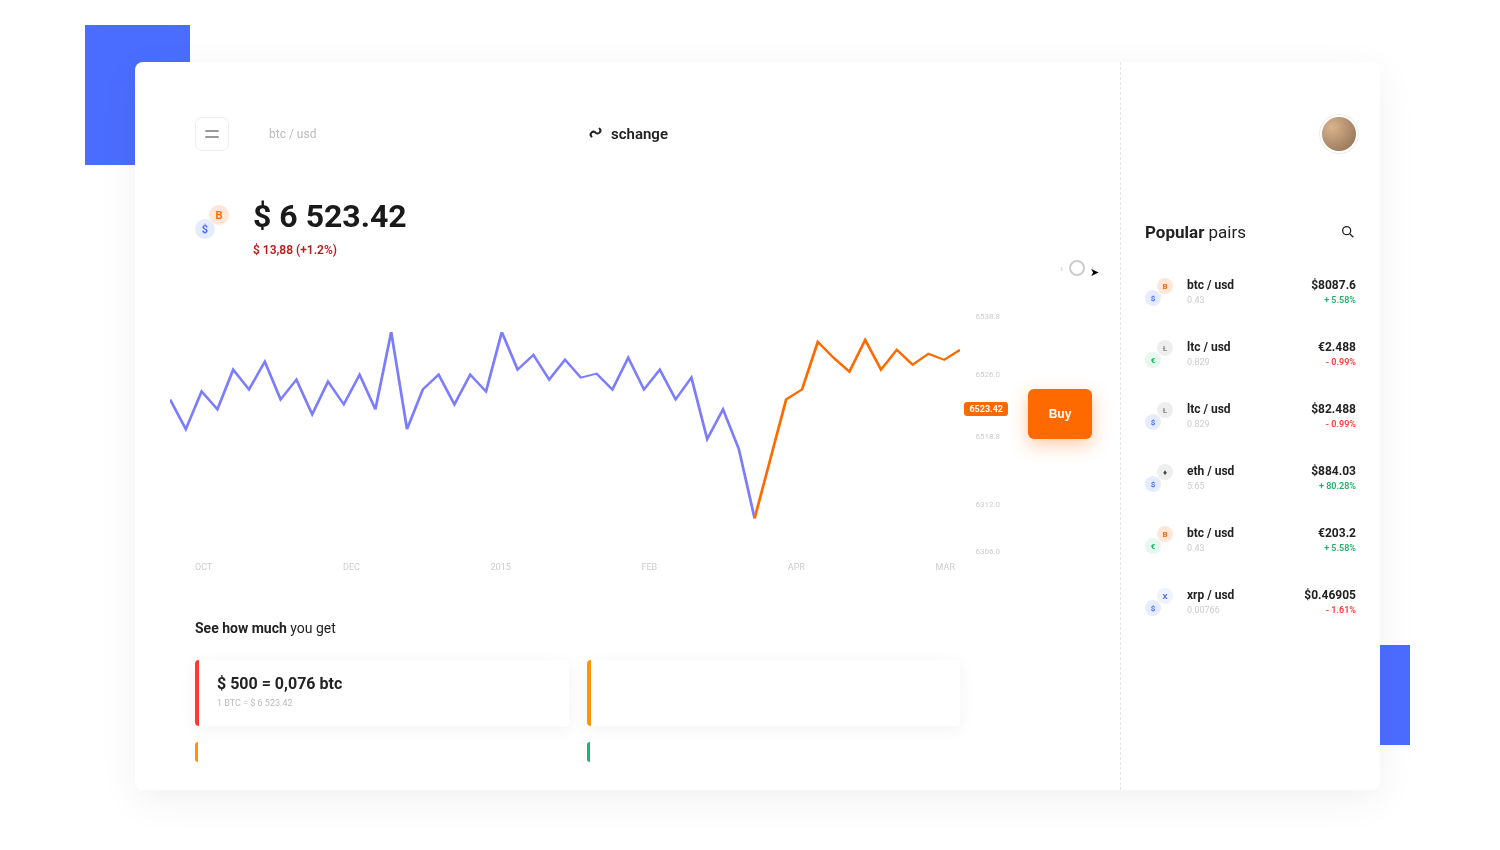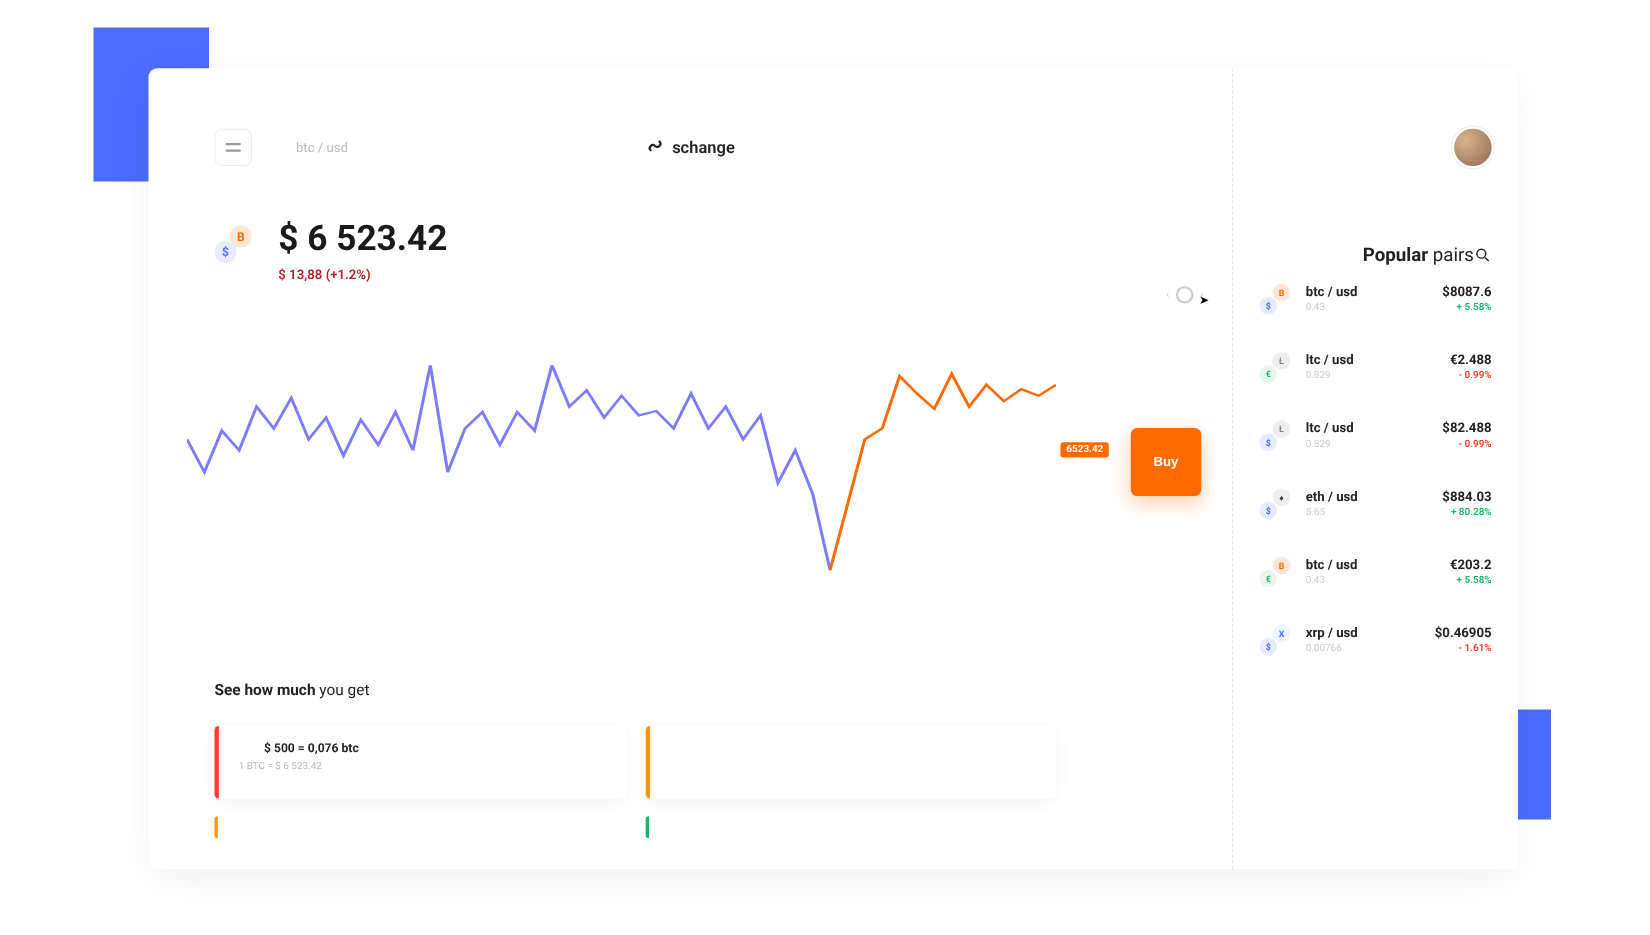--- a/index.html
+++ b/index.html
@@ -170,21 +170,21 @@
   justify-content: space-between;
   font-size: 9px;
   color: #ccc;
   text-transform: uppercase;
 }
 .buy-btn {
   position: absolute;
   top: 327px;
   right: 28px;
   width: 64px;
-  height: 62px;
+  height: 50px;
   background: #ff6a00;
   color: #fff;
   font-size: 12px;
   font-weight: 600;
   border: none;
   border-radius: 6px;
   cursor: pointer;
   box-shadow: 0 6px 18px rgba(255,106,0,0.35);
 }
 .slider-ctrl {
@@ -212,35 +212,35 @@
   flex: 1;
   background: #fff;
   border-radius: 4px;
   box-shadow: 0 4px 18px rgba(0,0,0,0.05);
   display: flex;
   align-items: stretch;
   min-height: 66px;
 }
 .conv-card .bar { width: 4px; border-radius: 4px 0 0 4px; }
 .conv-card .body { padding: 14px 18px; }
-.conv-eq { font-size: 11px; font-weight: 700; color: #222; margin-left: 23px; }
+.conv-eq { font-size: 16px; font-weight: 700; color: #222; }
 .conv-rate { font-size: 9px; color: #bbb; margin-top: 5px; }
 .conv-row.small { margin-top: 16px; }
 .conv-row.small .conv-card { box-shadow: none; min-height: 20px; }
 .conv-row.small .bar { width: 3px; height: 20px; }
 .red { background: #ff3b30; }
 .orange { background: #ff9500; }
 .green { background: #1cb36a; }
 
 .side-head {
   display: flex;
   align-items: center;
-  justify-content: flex-end;
+  justify-content: space-between;
   margin-top: 115px;
-  margin-bottom: 16px;
+  margin-bottom: 36px;
 }
 .side-title { font-size: 17px; color: #222; }
 .side-title b { font-weight: 700; }
 .search-ic { width: 16px; height: 16px; cursor: pointer; }
 .pair-list { display: flex; flex-direction: column; gap: 34px; }
 .pair-item { display: flex; align-items: flex-start; }
 .pair-icons { position: relative; width: 28px; height: 28px; margin-right: 14px; flex-shrink: 0; }
 .pair-icons .pc { position: absolute; width: 16px; height: 16px; border-radius: 50%; display:flex;align-items:center;justify-content:center;font-size:8px;font-weight:700;}
 .pair-icons .pc1 { top: 0; right: 0; }
 .pair-icons .pc2 { bottom: 0; left: 0; }
@@ -302,21 +302,36 @@
 
     <div class="chart-wrap">
       <svg class="chart-svg" viewBox="0 0 100 40" preserveAspectRatio="none">
         <polyline id="series-historical" fill="none" stroke="#7c7cff" stroke-width="0.35" points="0,11.72 2,16.90 4,10.34 6,13.45 8,6.55 10,10.00 12,5.17 14,11.72 16,8.28 18,14.31 20,8.62 22,12.59 24,7.41 26,13.45 28,0.00 30,16.90 32,10.00 34,7.41 36,12.59 38,7.41 40,10.34 42,0.00 44,6.55 46,3.97 48,8.28 50,4.83 52,7.93 54,7.24 56,10.00 58,4.48 60,10.00 62,6.55 64,11.72 66,7.93 68,18.62 70,13.45 72,20.34 74,32.41"></polyline>
         <polyline id="series-current" fill="none" stroke="#ff6a00" stroke-width="0.35" points="74,32.41 76,22.07 78,11.72 80,10.00 82,1.72 84,4.48 86,6.90 88,1.38 90,6.55 92,3.10 94,5.69 96,3.79 98,4.83 100,3.10"></polyline>
       </svg>
     </div>
 
     <div class="price-tag">6523.42</div>
 
-
+    <div class="y-axis">
+      <div style="top:0">6538.8</div>
+      <div style="top:58px">6526.0</div>
+      <div style="top:120px">6518.8</div>
+      <div style="top:188px">6312.0</div>
+      <div style="top:235px">6306.0</div>
+    </div>
+
+    <div class="x-axis">
+      <span>OCT</span>
+      <span>DEC</span>
+      <span>2015</span>
+      <span>FEB</span>
+      <span>APR</span>
+      <span>MAR</span>
+    </div>
 
     <button class="buy-btn">Buy</button>
 
     <div class="converter">
       <div class="converter-title">
         <b>See how much</b><span> you get</span>
       </div>
       <div class="conv-row" id="conv-cards">
           <div class="conv-card">
             <div class="bar red"></div>

